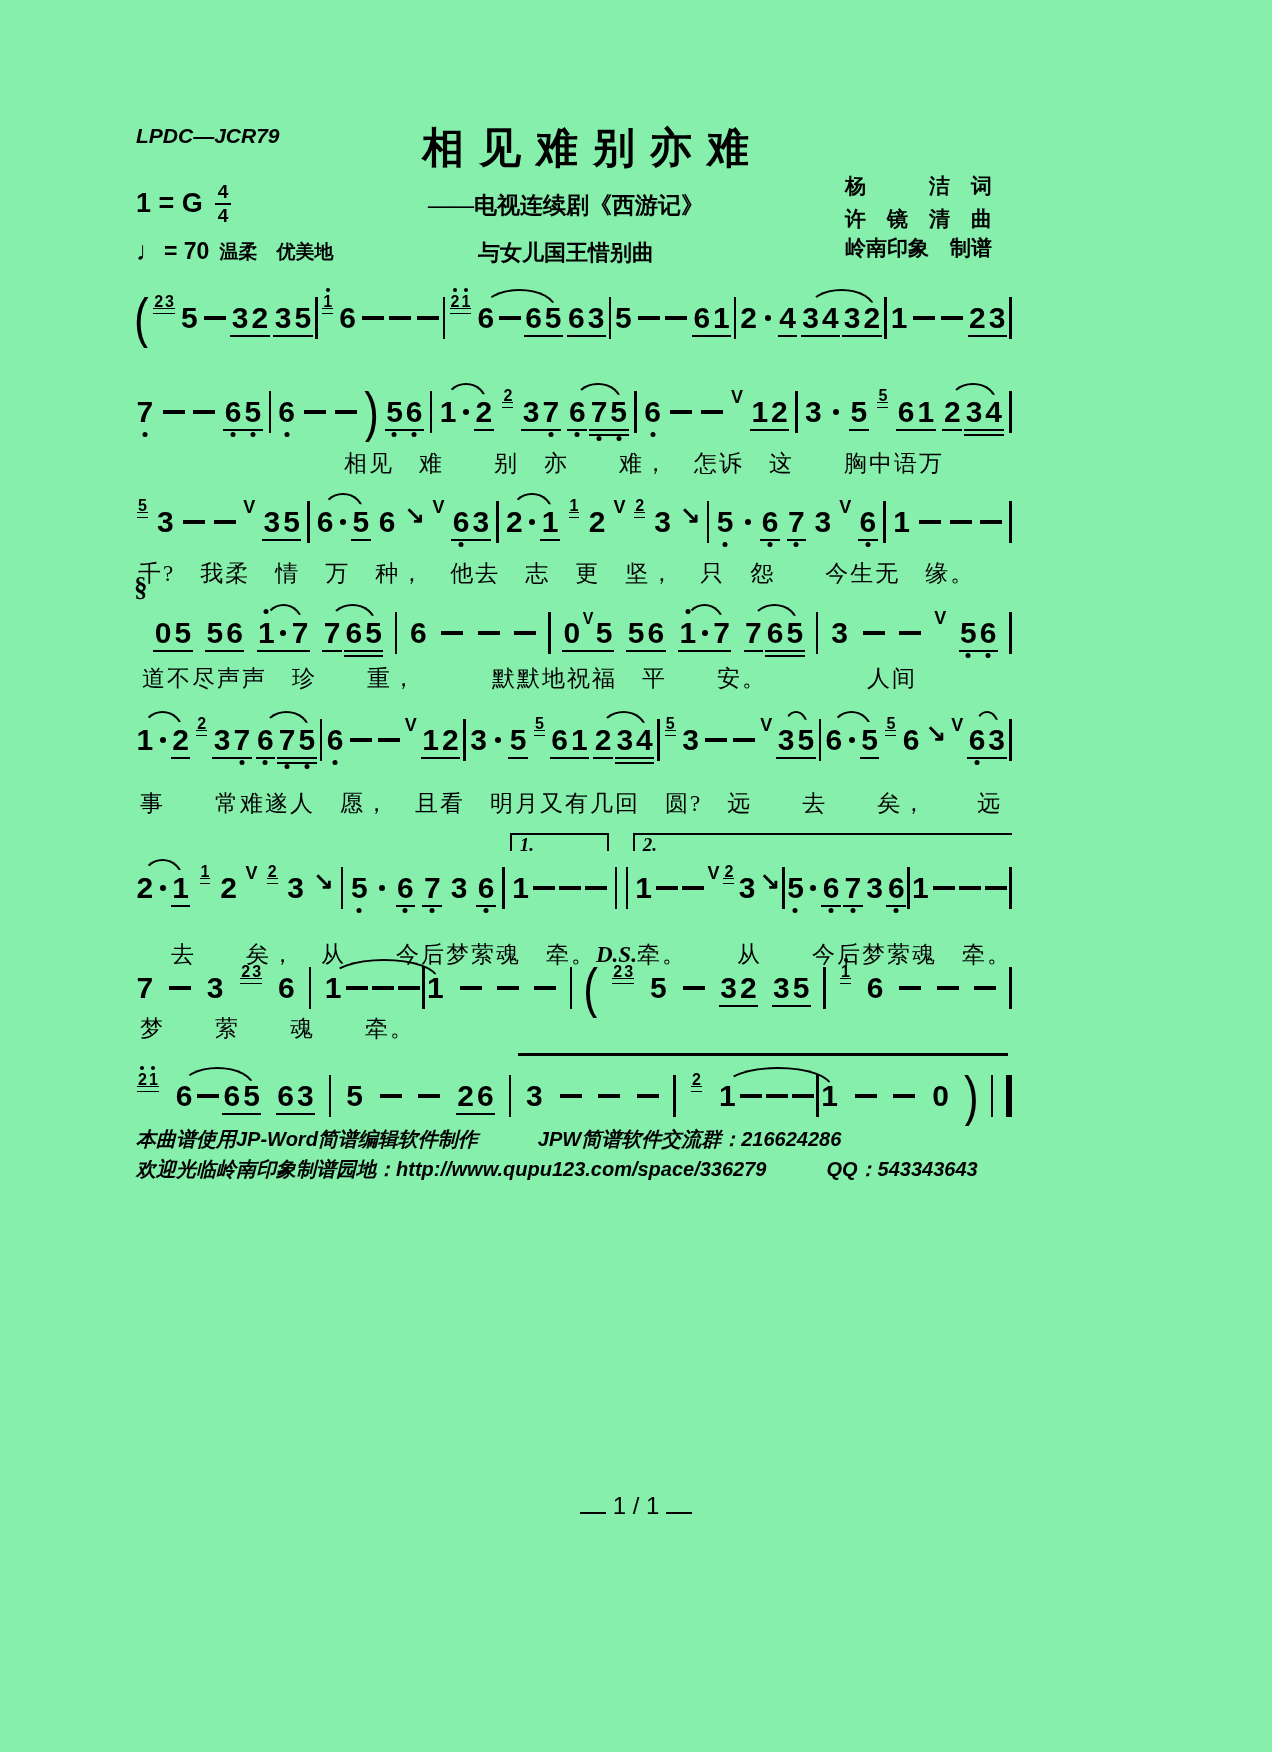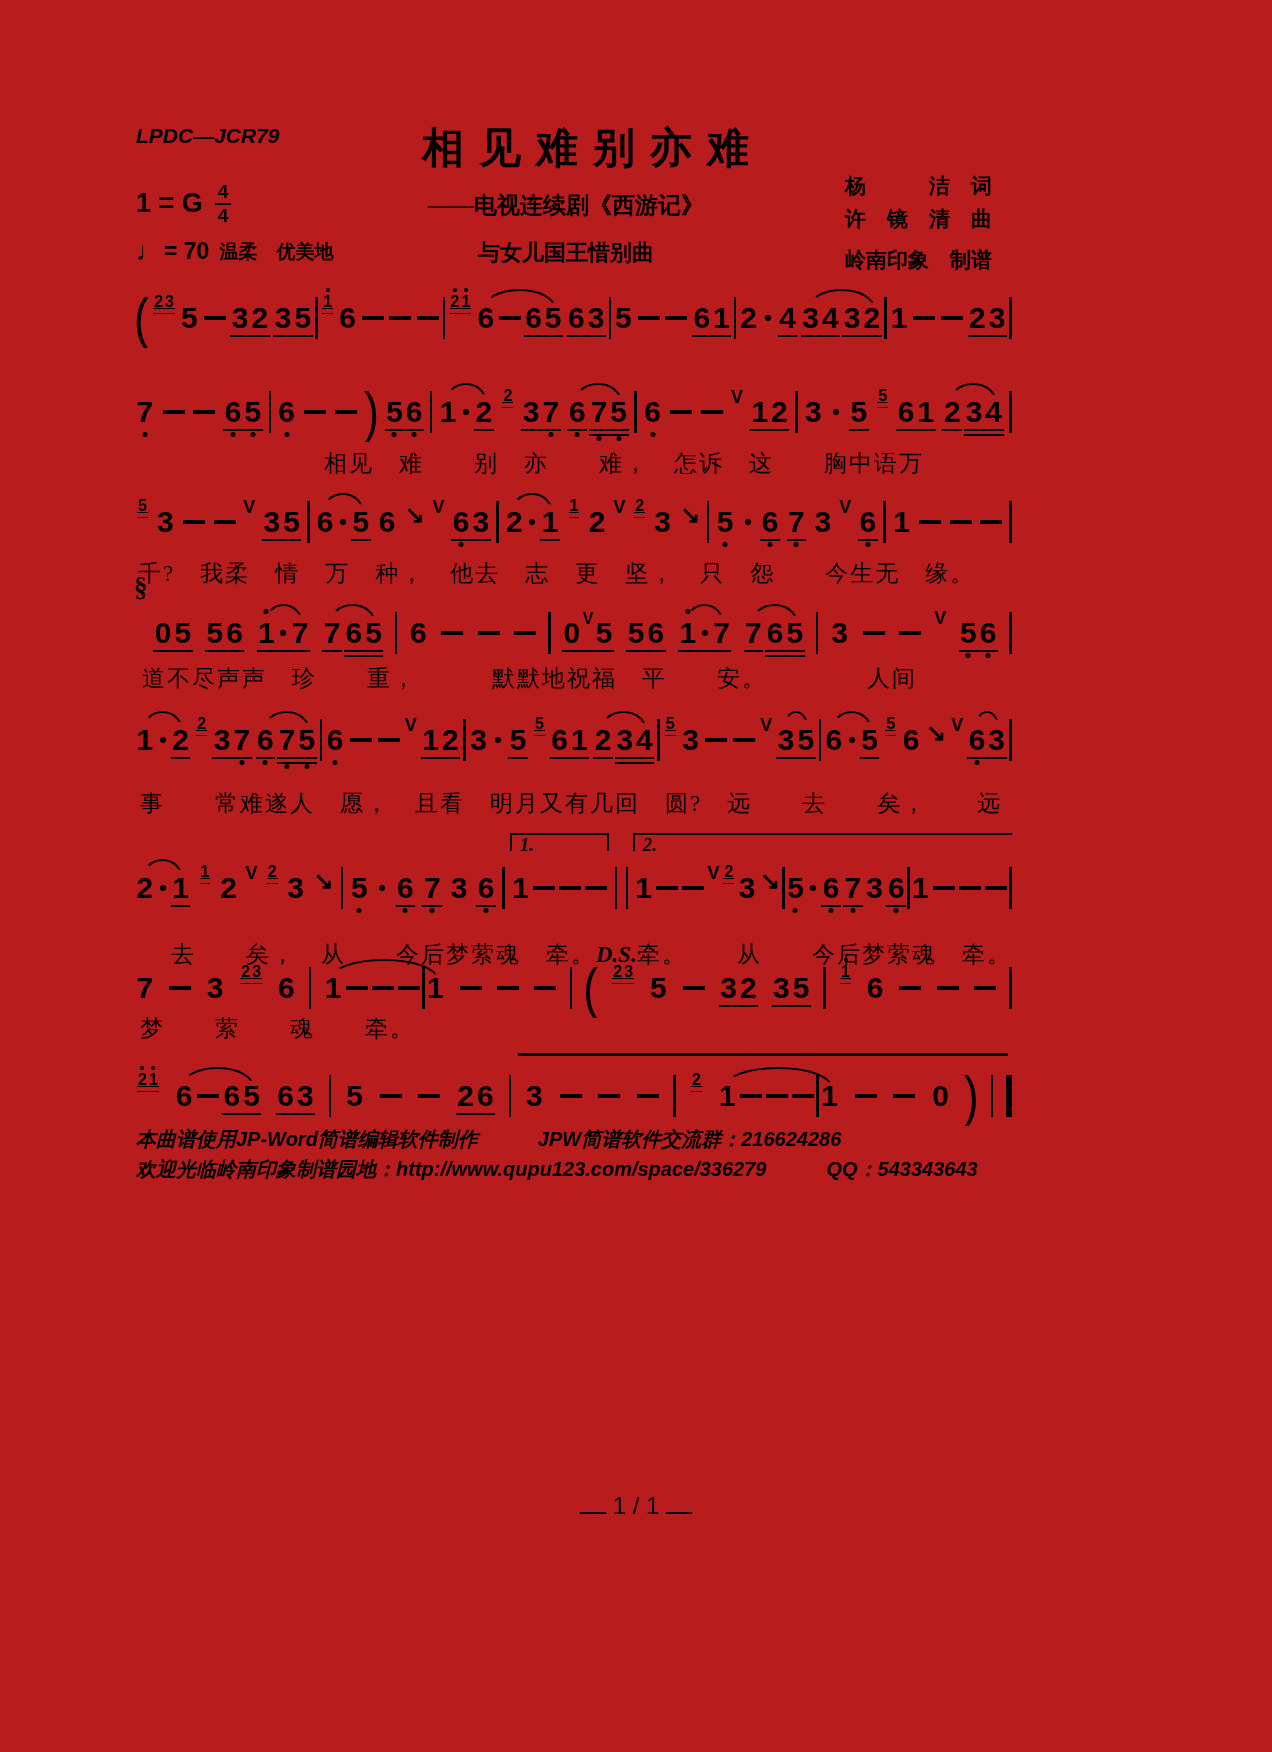--- a/index.html
+++ b/index.html
@@ -1,28 +1,28 @@
 <!DOCTYPE html>
 <html><head>
 <meta charset="utf-8">
 <style>
   html,body{margin:0;padding:0;background:#e8e8e8;}
-  .page{position:relative;width:1272px;height:1752px;background:#b91c1c;color:#000;
+  .page{position:relative;width:1272px;height:1752px;background:#86efac;color:#000;
         font-family:"Liberation Sans",sans-serif;overflow:hidden;margin:0 auto;}
   .catalog{position:absolute;left:136px;top:124px;font-style:italic;font-weight:bold;font-size:21px;}
   .title{position:absolute;left:0;right:130px;top:120px;text-align:center;font-size:42px;font-weight:bold;
          letter-spacing:15px;font-family:"Liberation Serif",serif;padding-left:44px;}
   .keytime{position:absolute;left:136px;top:182px;font-weight:bold;font-size:27px;display:flex;align-items:center;}
   .ts{display:inline-flex;flex-direction:column;align-items:center;margin-left:12px;font-size:19px;line-height:1.05;}
   .ts .num{border-bottom:2.5px solid #000;padding:0 3px 1px;}
   .ts .den{padding-top:1px;}
   .subtitle{position:absolute;left:428px;top:190px;font-size:23px;font-weight:bold;font-family:"Liberation Serif",serif;}
   .subtitle2{position:absolute;left:478px;top:238px;font-size:22px;font-weight:bold;font-family:"Liberation Serif",serif;}
   .credit{position:absolute;left:845px;font-size:21px;font-weight:bold;font-family:"Liberation Serif",serif;white-space:pre;}
-  .c1{top:172px}.c2{top:205px}.c3{top:246px}
+  .c1{top:172px}.c2{top:205px}.c3{top:234px}
   .tempo{position:absolute;left:136px;top:236px;font-weight:bold;font-size:23px;display:flex;align-items:center;}
   .tempo .nq{font-size:26px;margin-right:2px;}
   .tempo .expr{font-size:19px;margin-left:10px;}
 
   
   .mline{position:absolute;left:134px;width:878px;height:56px;display:flex;justify-content:space-between;
          align-items:center;white-space:nowrap;}
   .t1{top:290px}.t2{top:384px}.t3{top:494px}.t4{top:605px}
   .t5{top:712px}.t6{top:860px}.t7{top:960px}.t8{top:1068px}
   .note{position:relative;display:inline-flex;align-items:center;height:46px;font-size:30px;font-weight:bold;padding:0 1px;}
@@ -56,21 +56,21 @@
          border-top:2.5px solid #000;border-left:2.5px solid #000;}
   .voltagrp.closed::before{border-right:2.5px solid #000;}
   .voltagrp .vlabel{position:absolute;top:-31px;left:10px;font-size:19px;font-style:italic;font-weight:bold;
          font-family:"Liberation Serif",serif;}
   .segno{position:relative;width:8px;height:46px;flex:none;}
   .segno span{position:absolute;top:-38px;left:0;font-size:27px;font-weight:bold;font-family:"Liberation Serif",serif;}
   .par{font-size:44px;font-weight:400;transform:scaleY(1.25);line-height:1;display:inline-block;}
 
   
   .lyrics{position:absolute;font-size:23px;letter-spacing:2px;font-family:"Liberation Serif",serif;white-space:pre;}
-  .ly1{left:324px;top:448px}.ly2{left:138px;top:558px}.ly3{left:142px;top:663px}
+  .ly1{left:344px;top:448px}.ly2{left:138px;top:558px}.ly3{left:142px;top:663px}
   .ly4{left:140px;top:788px}.ly5{left:140px;top:913px}.ly6{left:140px;top:1013px}
   .ds{font-style:italic;font-weight:bold;letter-spacing:0;margin-top:15px;}
 
   .contline{position:absolute;left:518px;top:1053px;width:490px;height:2.5px;background:#000;}
 
   .footer{position:absolute;left:136px;font-size:20px;font-style:italic;font-weight:bold;white-space:pre;}
   .f1{top:1126px}.f2{top:1156px}
   .pageno{position:absolute;left:0;right:0;top:1492px;text-align:center;font-size:24px;}
   .pline{display:inline-block;width:26px;height:9px;border-bottom:2px solid #000;margin:0 7px;}
 </style>

